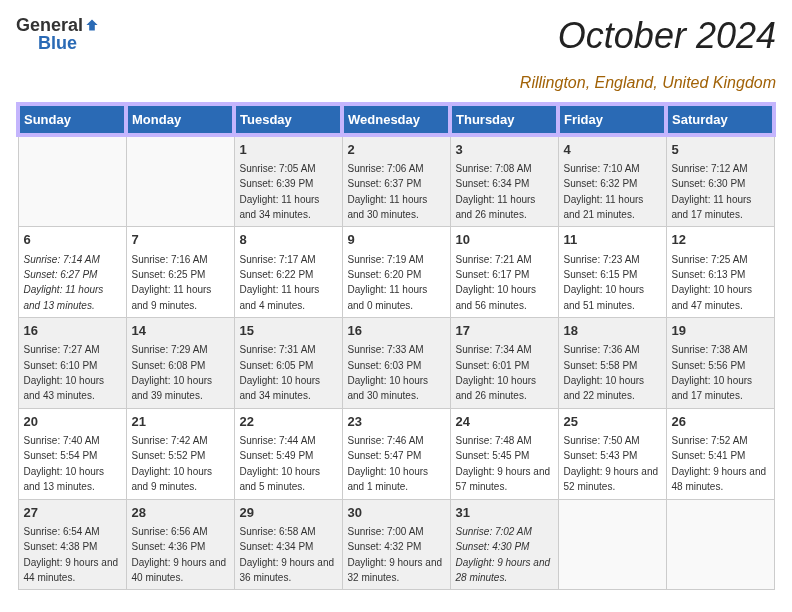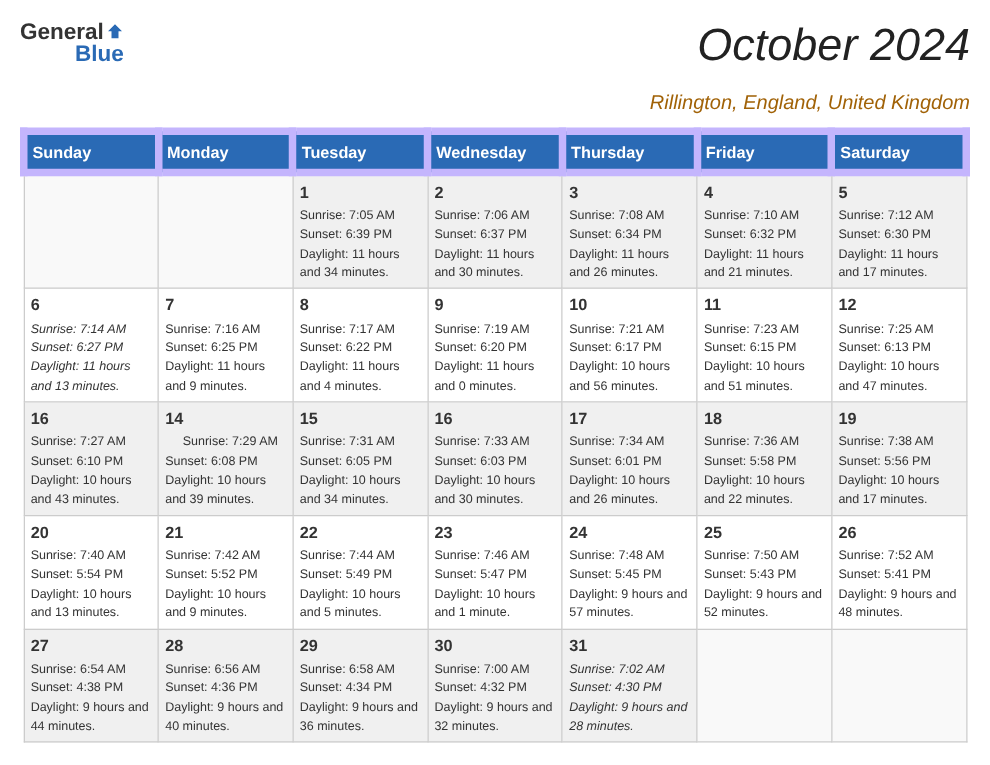--- a/index.html
+++ b/index.html
@@ -12,21 +12,21 @@
     }
     .header-area {
       display: flex;
       justify-content: space-between;
       align-items: flex-start;
       margin-bottom: 10px;
     }
     .logo {
       display: flex;
       flex-direction: column;
-      align-items: flex-end;
+      align-items: center;
     }
     .logo-general {
       font-size: 18px;
       font-weight: bold;
       color: #333;
       line-height: 1;
     }
     .logo-blue {
       font-size: 18px;
       font-weight: bold;
@@ -60,21 +60,21 @@
       border-collapse: collapse;
       font-size: 11px;
     }
     .calendar th {
       background-color: #2a6ab5;
       color: #fff;
       padding: 6px 4px;
       text-align: left;
       font-size: 13px;
       font-weight: bold;
-      border: 6px solid #c4b5fd;
+      border: 4px solid #c4b5fd;
     }
     .calendar td {
       border: 1px solid #ccc;
       vertical-align: top;
       padding: 4px 5px;
       height: 80px;
       width: 108px;
       color: #333;
       line-height: 1.4;
     }
@@ -166,21 +166,21 @@
 Sunset: 6:15 PM
 Daylight: 10 hours and 51 minutes.</span></td>
         <td><span class="day-number">12</span><span class="day-info" style="white-space: pre-line;">Sunrise: 7:25 AM
 Sunset: 6:13 PM
 Daylight: 10 hours and 47 minutes.</span></td>
       </tr>
       <tr class="row-shaded">
         <td><span class="day-number">16</span><span class="day-info" style="white-space: pre-line; text-align: center;">Sunrise: 7:27 AM
 Sunset: 6:10 PM
 Daylight: 10 hours and 43 minutes.</span></td>
-        <td><span class="day-number">14</span><span class="day-info" style="white-space: pre-line; margin-left: 14px;">Sunrise: 7:29 AM
+        <td><span class="day-number">14</span><span class="day-info" style="white-space: pre-line;">Sunrise: 7:29 AM
 Sunset: 6:08 PM
 Daylight: 10 hours and 39 minutes.</span></td>
         <td><span class="day-number">15</span><span class="day-info" style="white-space: pre-line;">Sunrise: 7:31 AM
 Sunset: 6:05 PM
 Daylight: 10 hours and 34 minutes.</span></td>
         <td><span class="day-number">16</span><span class="day-info" style="white-space: pre-line;">Sunrise: 7:33 AM
 Sunset: 6:03 PM
 Daylight: 10 hours and 30 minutes.</span></td>
         <td><span class="day-number">17</span><span class="day-info" style="white-space: pre-line;">Sunrise: 7:34 AM
 Sunset: 6:01 PM

